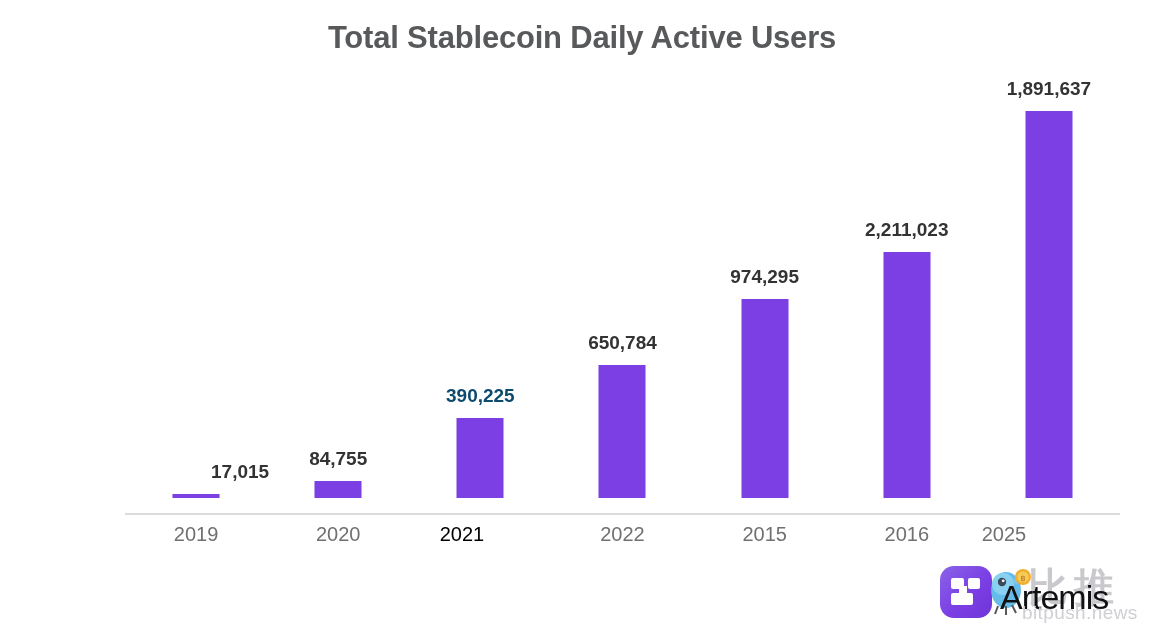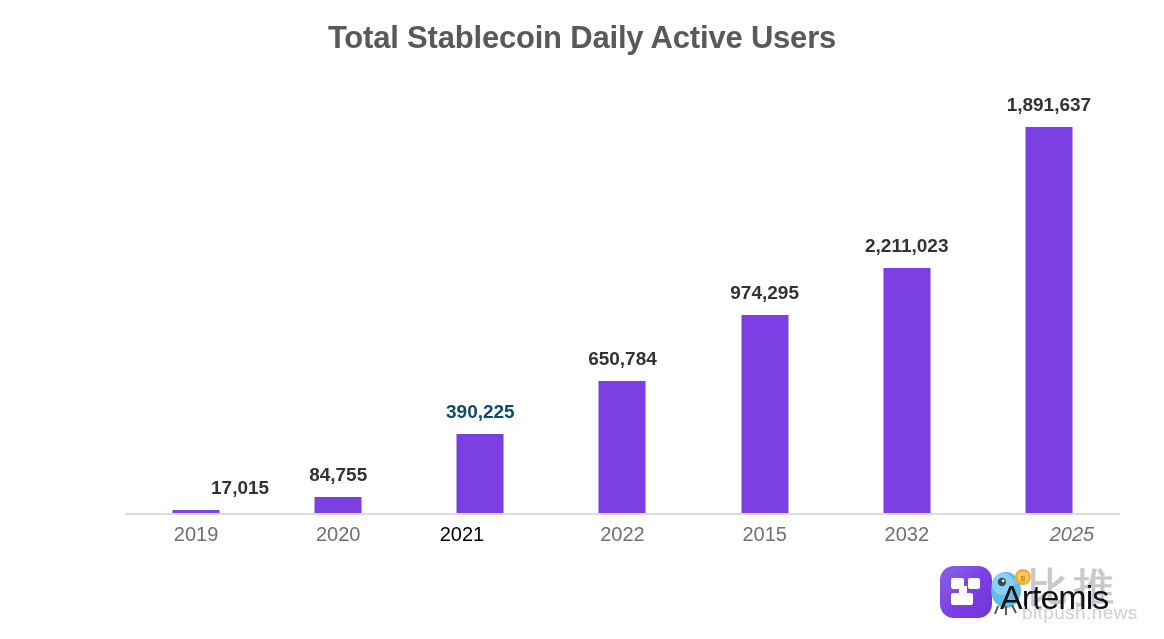--- a/index.html
+++ b/index.html
@@ -36,21 +36,21 @@
   #plot-area {
     position: absolute;
     left: 125px;
     top: 90px;
     width: 995px;
     height: 424px;
   }
 
   .bar-slot {
     position: absolute;
-    bottom: 0;
+    bottom: 16px;
     height: 424px;
   }
 
   .bar-rect {
     position: absolute;
     bottom: 0;
     left: 50%;
     transform: translateX(-50%);
     width: 47px;
     background: #7b3fe4;
@@ -191,22 +191,22 @@
     </div>
 
   <div id="axis-line"></div>
 
   <div id="x-axis-labels">
       <div class="x-tick-label" style="left: 71.0714px; color: rgb(111, 112, 114);">2019</div>
       <div class="x-tick-label" style="left: 213.214px; color: rgb(111, 112, 114);">2020</div>
       <div class="x-tick-label" style="left: 337px; color: #000000;">2021</div>
       <div class="x-tick-label" style="left: 497.5px; color: rgb(111, 112, 114);">2022</div>
       <div class="x-tick-label" style="left: 639.643px; color: rgb(111, 112, 114);">2015</div>
-      <div class="x-tick-label" style="left: 781.786px; color: rgb(111, 112, 114);">2032</div>
-      <div class="x-tick-label" style="left: 947px; color: rgb(111, 112, 114); font-style: italic;">2025</div>
+      <div class="x-tick-label" style="left: 781.786px; color: rgb(111, 112, 114);">2016</div>
+      <div class="x-tick-label" style="left: 879px; color: rgb(111, 112, 114);">2025</div>
     </div>
 
   <div id="branding">
 
     <div id="artemis-logo-mark">
       <svg width="52" height="52" viewBox="0 0 52 52" aria-hidden="true">
         <rect x="11" y="12" width="13" height="11" rx="2" fill="#ffffff"></rect>
         <rect x="28" y="12" width="12" height="11" rx="2" fill="#ffffff"></rect>
         <rect x="11" y="27" width="22" height="12" rx="2" fill="#ffffff"></rect>
         <rect x="19" y="20" width="8" height="11" fill="#ffffff"></rect>

